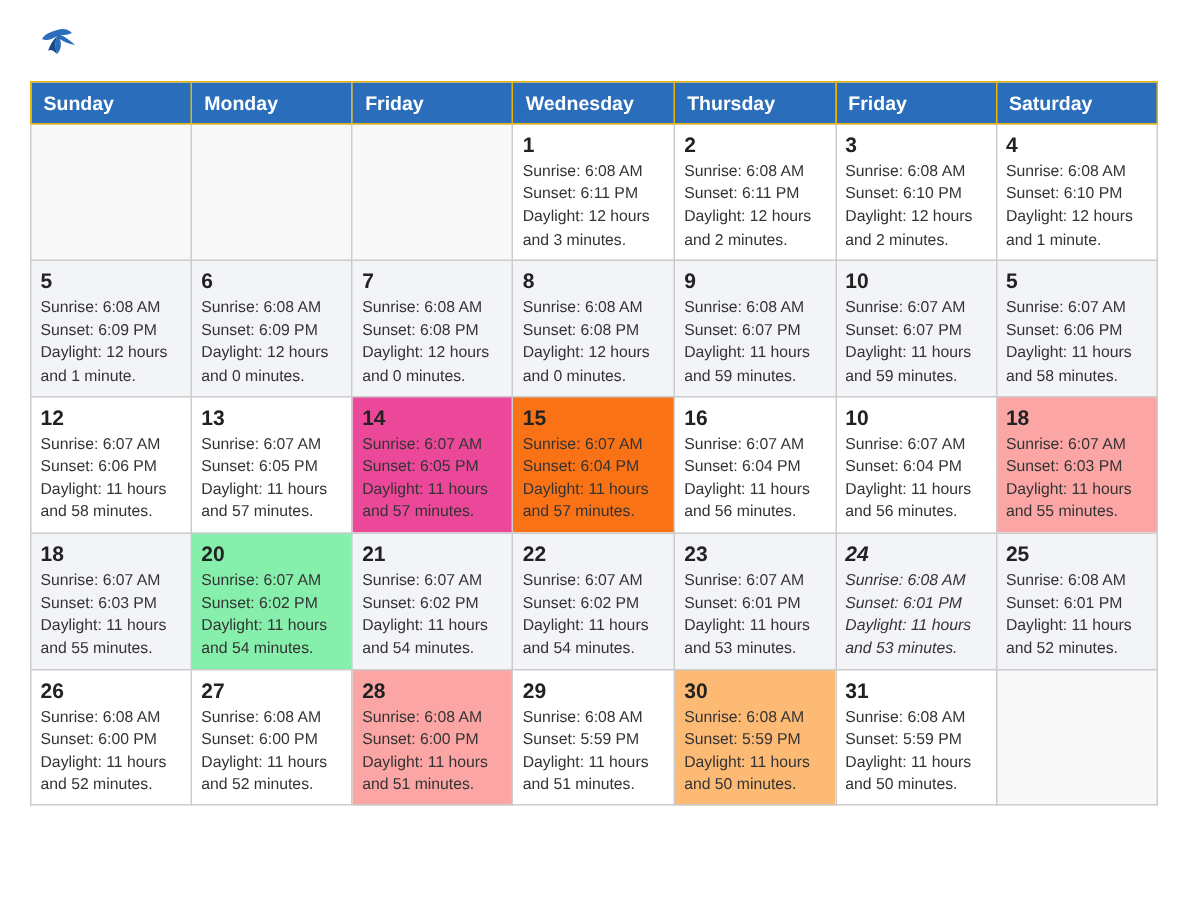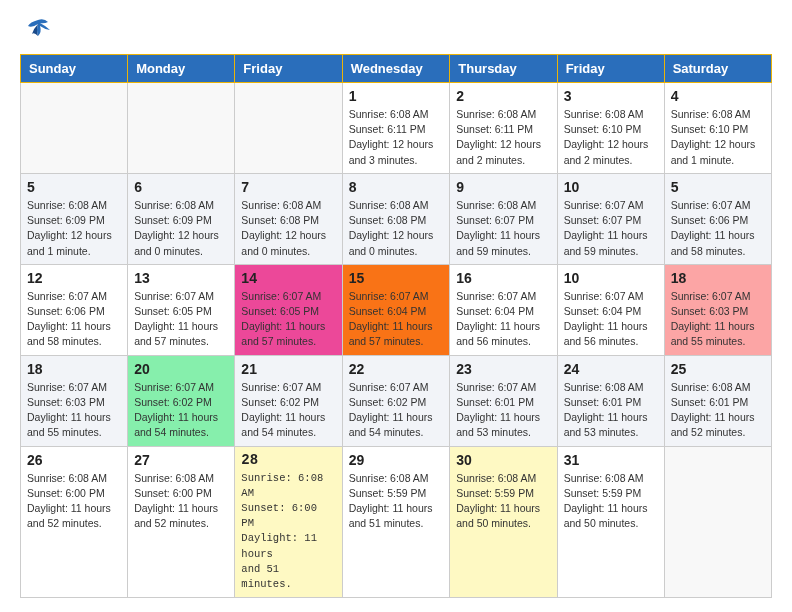--- a/index.html
+++ b/index.html
@@ -219,47 +219,47 @@
           <div class="day-info">Sunrise: 6:07 AM<br>Sunset: 6:02 PM<br>Daylight: 11 hours<br>and 54 minutes.</div>
         </td>
         <td style="background: rgb(242, 244, 248);">
           <div class="day-num">22</div>
           <div class="day-info">Sunrise: 6:07 AM<br>Sunset: 6:02 PM<br>Daylight: 11 hours<br>and 54 minutes.</div>
         </td>
         <td style="background: rgb(242, 244, 248);">
           <div class="day-num">23</div>
           <div class="day-info">Sunrise: 6:07 AM<br>Sunset: 6:01 PM<br>Daylight: 11 hours<br>and 53 minutes.</div>
         </td>
-        <td style="background: rgb(242, 244, 248);">
+        <td style="background: rgb(242, 244, 248); font-style: italic;">
           <div class="day-num">24</div>
           <div class="day-info">Sunrise: 6:08 AM<br>Sunset: 6:01 PM<br>Daylight: 11 hours<br>and 53 minutes.</div>
         </td>
         <td style="background: rgb(242, 244, 248); margin-top: 16px;">
           <div class="day-num">25</div>
           <div class="day-info">Sunrise: 6:08 AM<br>Sunset: 6:01 PM<br>Daylight: 11 hours<br>and 52 minutes.</div>
         </td>
       </tr>
       <tr>
         <td style="background: rgb(255, 255, 255);">
           <div class="day-num">26</div>
           <div class="day-info">Sunrise: 6:08 AM<br>Sunset: 6:00 PM<br>Daylight: 11 hours<br>and 52 minutes.</div>
         </td>
         <td style="background: rgb(255, 255, 255);">
           <div class="day-num">27</div>
           <div class="day-info">Sunrise: 6:08 AM<br>Sunset: 6:00 PM<br>Daylight: 11 hours<br>and 52 minutes.</div>
         </td>
-        <td style="background: #fef9c3; font-family: Liberation Mono, monospace;">
+        <td style="background: #fca5a5;">
           <div class="day-num">28</div>
           <div class="day-info">Sunrise: 6:08 AM<br>Sunset: 6:00 PM<br>Daylight: 11 hours<br>and 51 minutes.</div>
         </td>
         <td style="background: rgb(255, 255, 255);">
           <div class="day-num">29</div>
           <div class="day-info">Sunrise: 6:08 AM<br>Sunset: 5:59 PM<br>Daylight: 11 hours<br>and 51 minutes.</div>
         </td>
-        <td style="background: #fef9c3;">
+        <td style="background: #fdba74;">
           <div class="day-num">30</div>
           <div class="day-info">Sunrise: 6:08 AM<br>Sunset: 5:59 PM<br>Daylight: 11 hours<br>and 50 minutes.</div>
         </td>
         <td style="background: rgb(255, 255, 255);">
           <div class="day-num">31</div>
           <div class="day-info">Sunrise: 6:08 AM<br>Sunset: 5:59 PM<br>Daylight: 11 hours<br>and 50 minutes.</div>
         </td>
         <td class="empty" style="background: rgb(248, 248, 248);"></td>
       </tr>
     </tbody>

